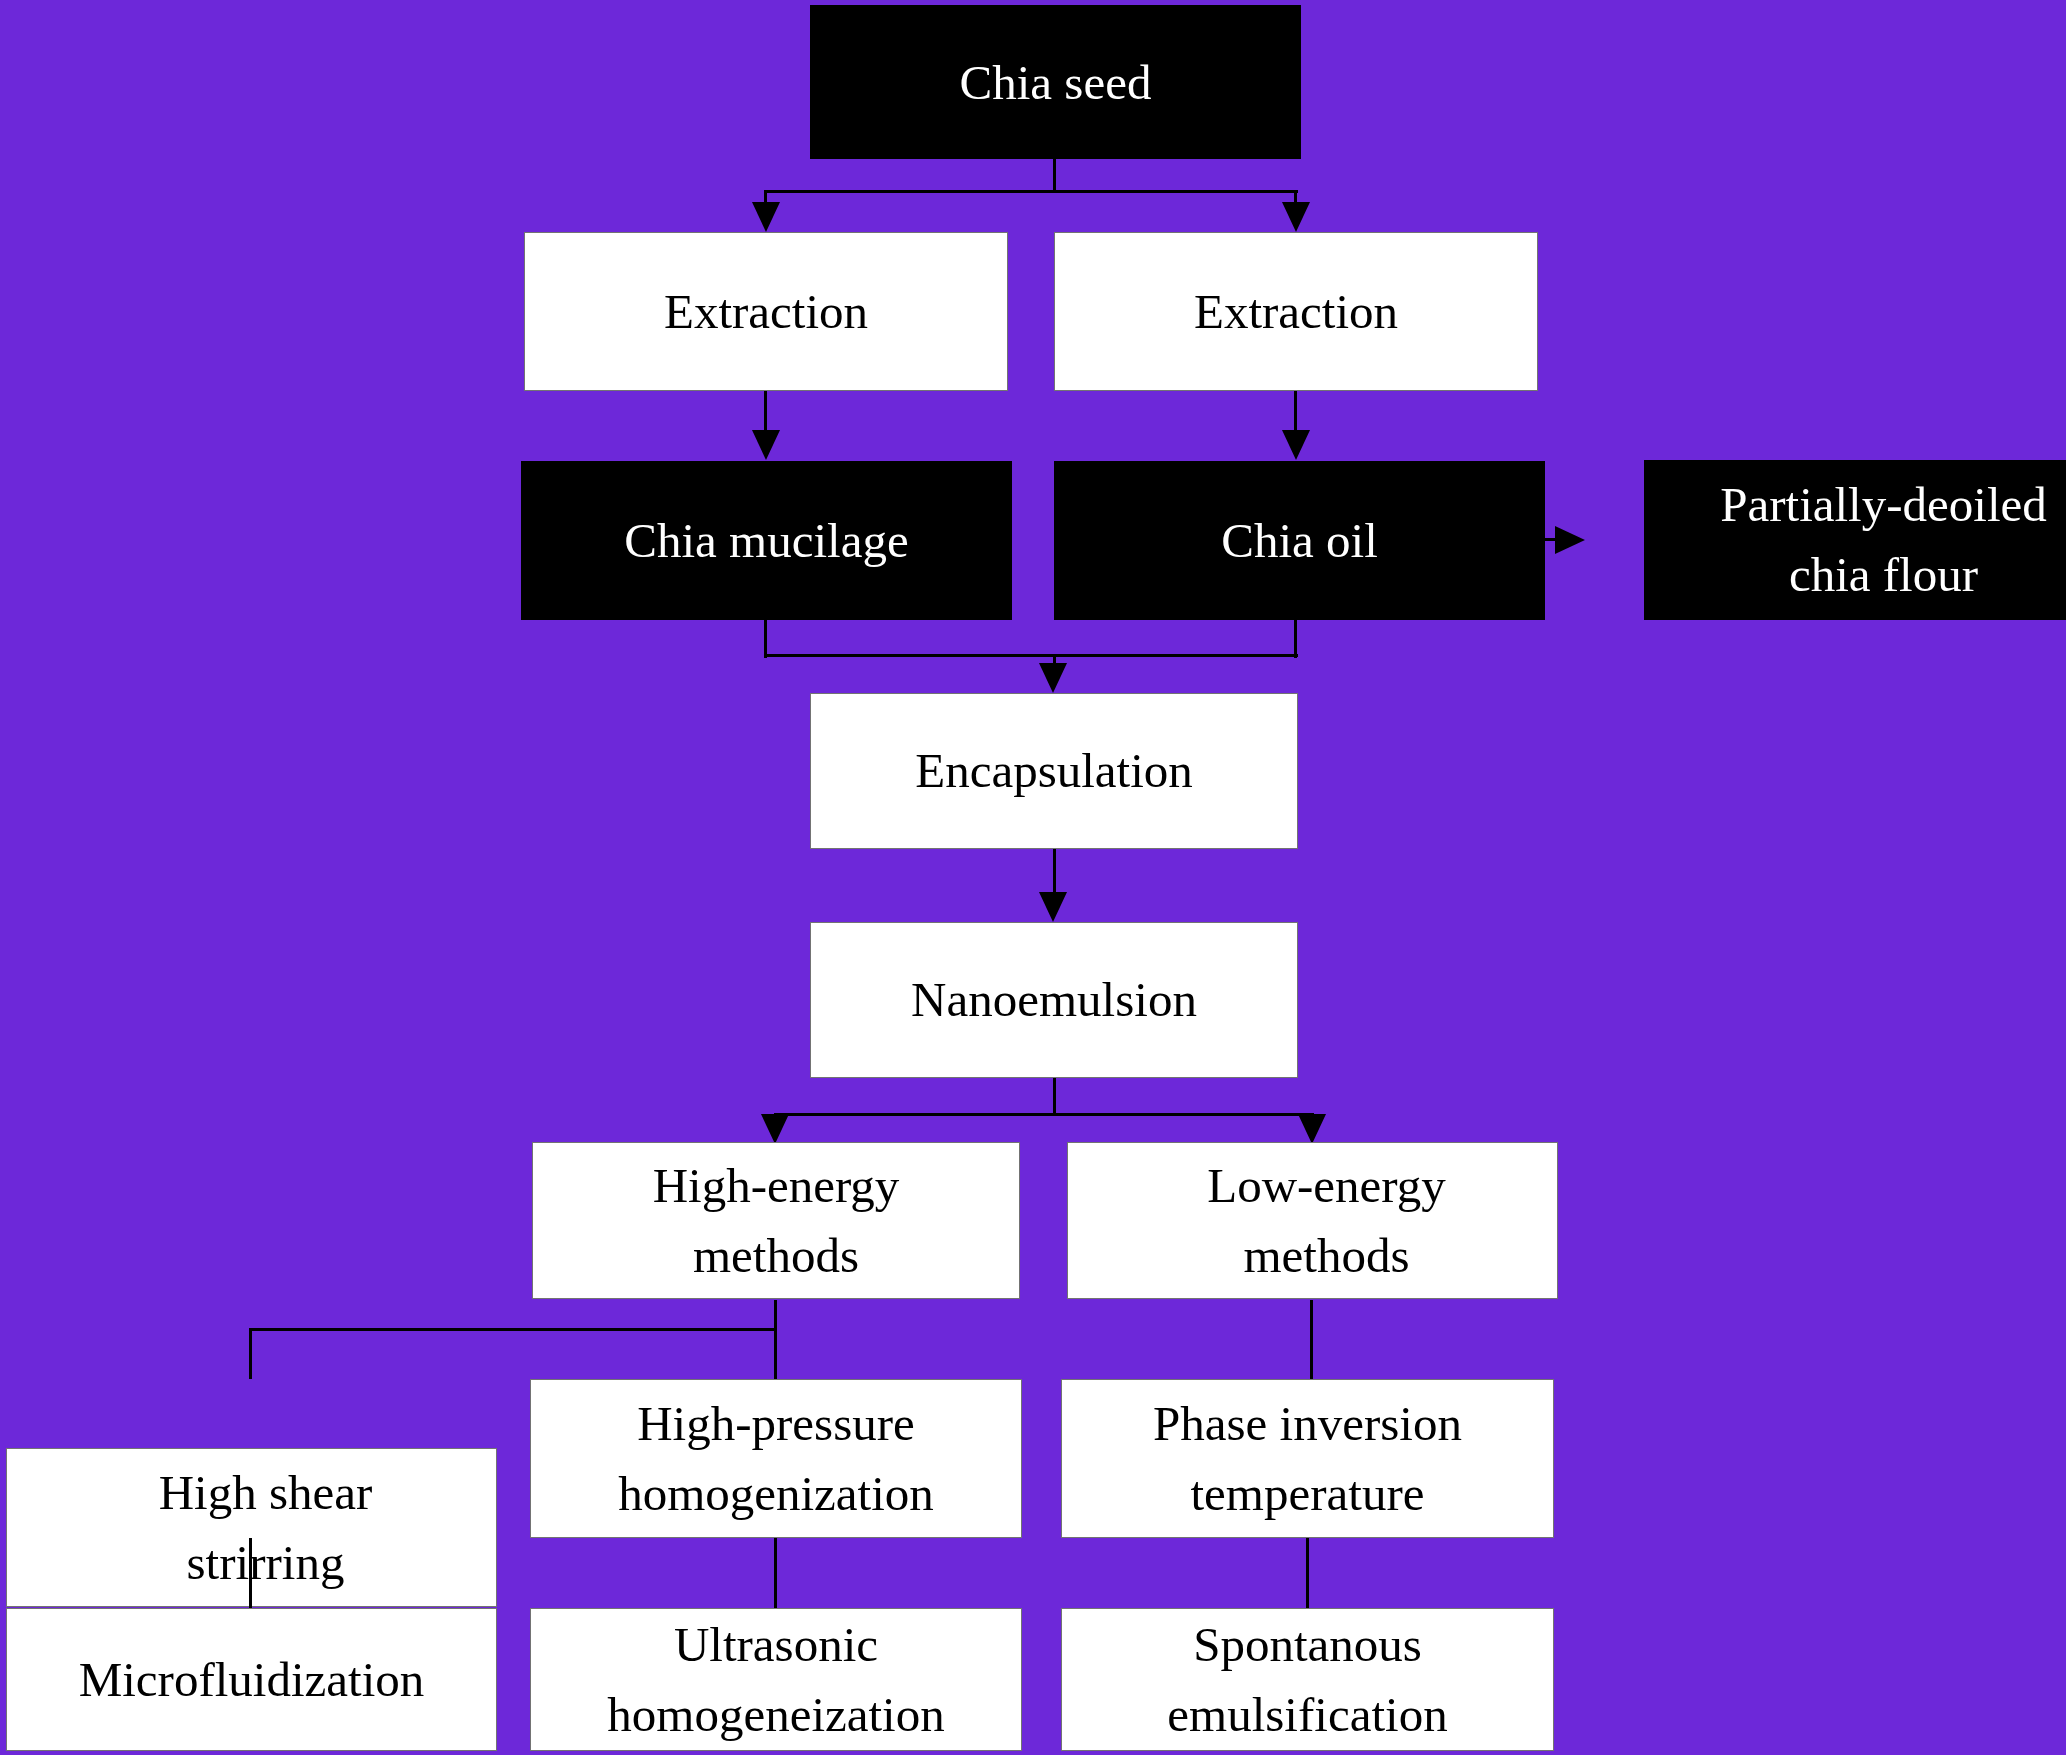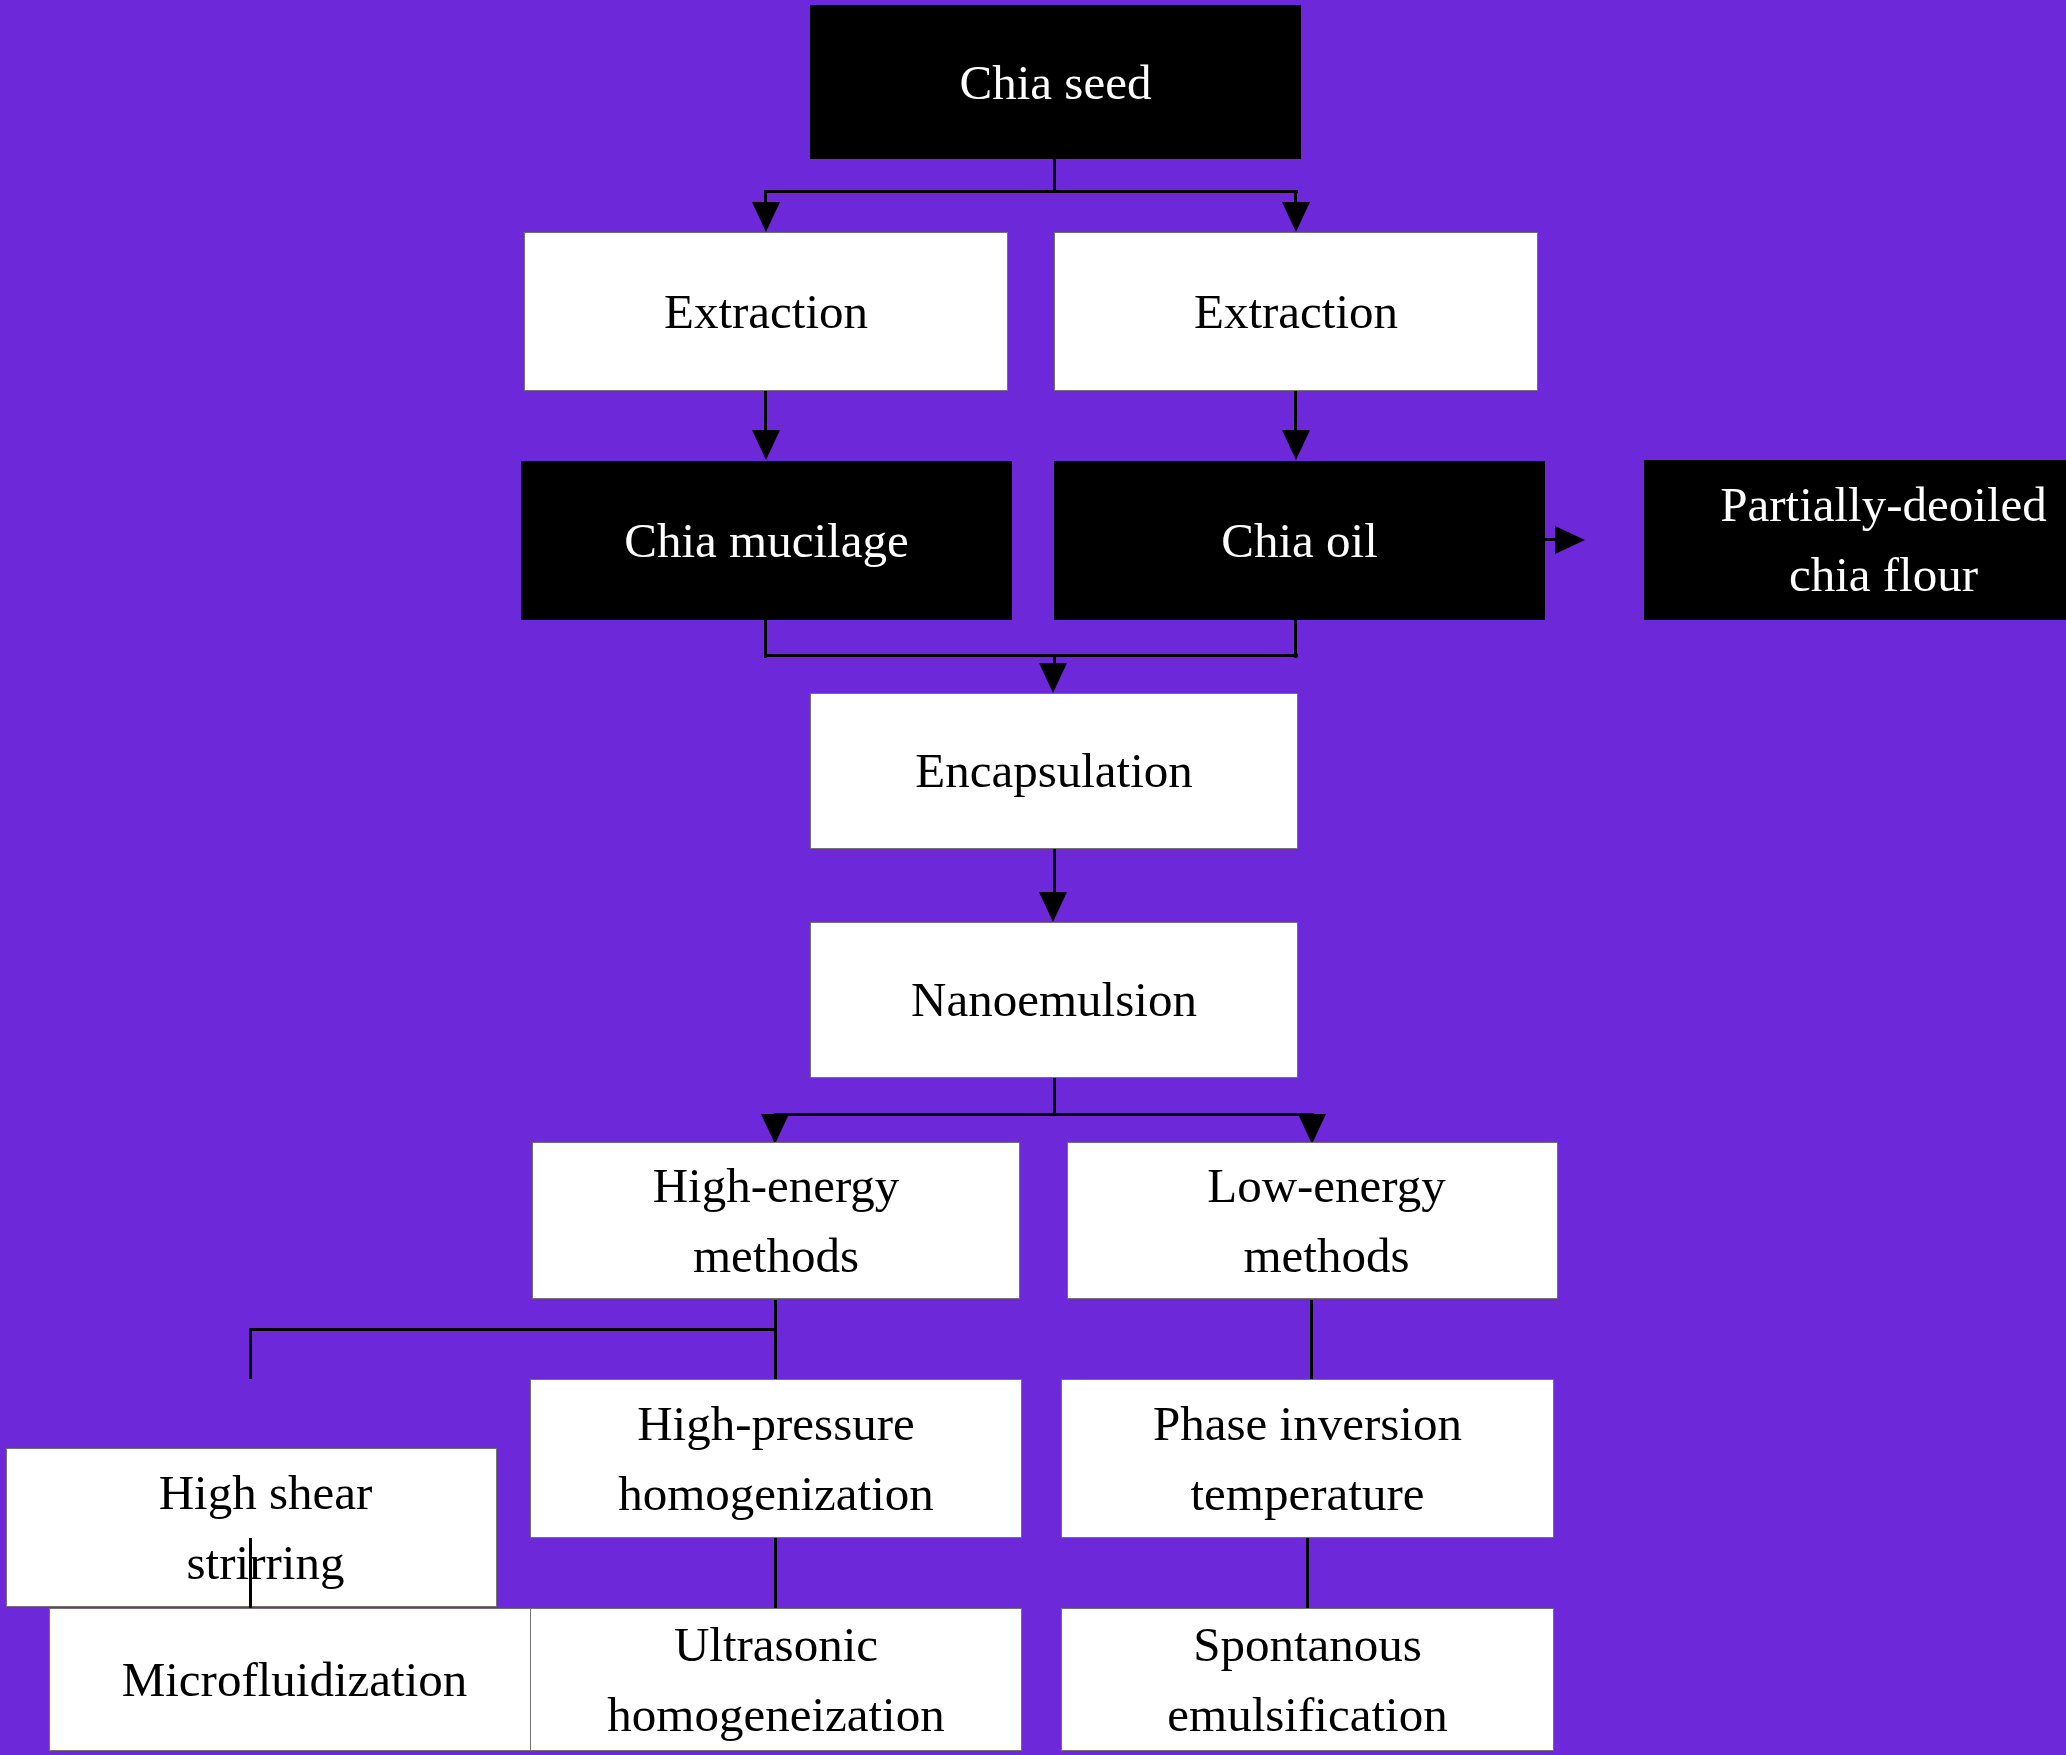--- a/index.html
+++ b/index.html
@@ -120,20 +120,20 @@
 strirring</div>
   <div class="node white" style="left:530px; top:1379px; width:492px; height:159px;">High-pressure
 homogenization</div>
   <div class="node white" style="left:1061px; top:1379px; width:493px; height:159px;">Phase inversion
 temperature</div>
 
   <div class="v-line" style="left:249px; top:1538px; height:70px;"></div>
   <div class="v-line" style="left:774px; top:1538px; height:70px;"></div>
   <div class="v-line" style="left:1306px; top:1538px; height:70px;"></div>
 
-  <div class="node white" style="left:6px; top:1608px; width:491px; height:143px;margin-left:43px;">Microfluidization</div>
+  <div class="node white" style="left:6px; top:1608px; width:491px; height:143px;">Microfluidization</div>
   <div class="node white" style="left:530px; top:1608px; width:492px; height:143px;">Ultrasonic
 homogeneization</div>
   <div class="node white" style="left:1061px; top:1608px; width:493px; height:143px;">Spontanous
 emulsification</div>
 
 </div>
 
 
 </body></html>

